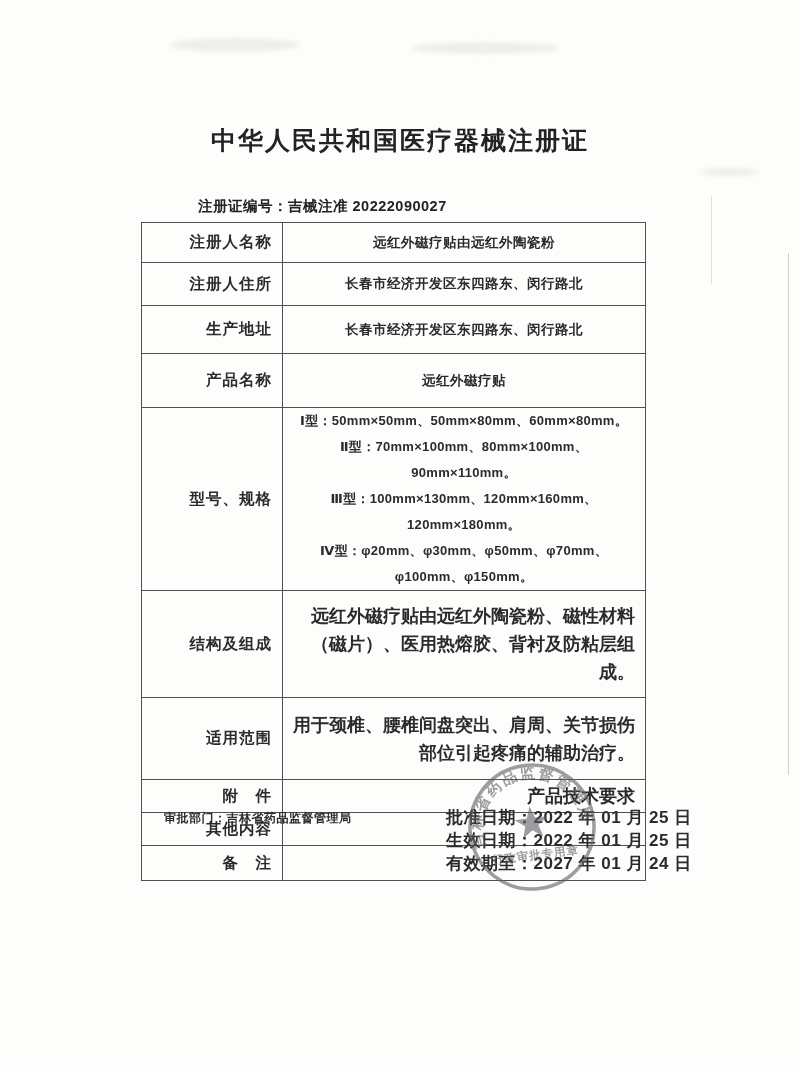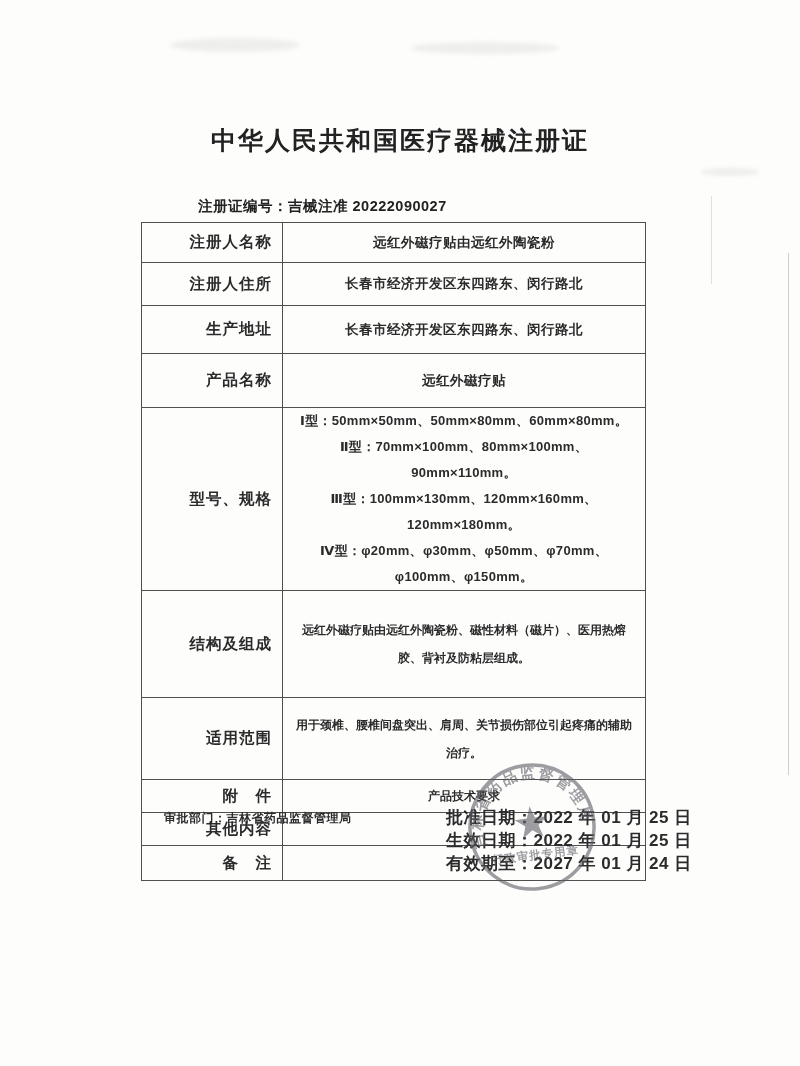--- a/index.html
+++ b/index.html
@@ -26,21 +26,21 @@
   }
 
   table.reg{
     position:absolute;top:222px;left:141px;width:505px;
     border-collapse:collapse;table-layout:fixed;
     font-size:13.5px;font-weight:bold;color:#2b2b2b;
   }
   table.reg td{border:1.5px solid #4f4f4f;padding:0 10px;vertical-align:middle;}
   td.lbl{width:120px;text-align:right;font-size:15.5px;letter-spacing:1px;padding:0 4px;}
   td.val-c{text-align:center;letter-spacing:.5px;}
-  td.val-l{text-align:center;line-height:28px;font-size:12px;}
+  td.val-l{text-align:right;line-height:28px;font-size:18px;}
   .r1{height:40px}.r2{height:43px}.r3{height:48px}.r4{height:54px}
   .r5{height:106px}.r6{height:107px}.r7{height:82px}
   .r8{height:33px}.r9{height:33px}.r10{height:35px}
   .spec-line{display:block;text-align:center;line-height:26px;font-size:13px;letter-spacing:.3px;}
 
   .footer-dept{
     position:absolute;top:810px;left:164px;
     font-size:12px;font-weight:bold;letter-spacing:.5px;
   }
   .footer-dates{

